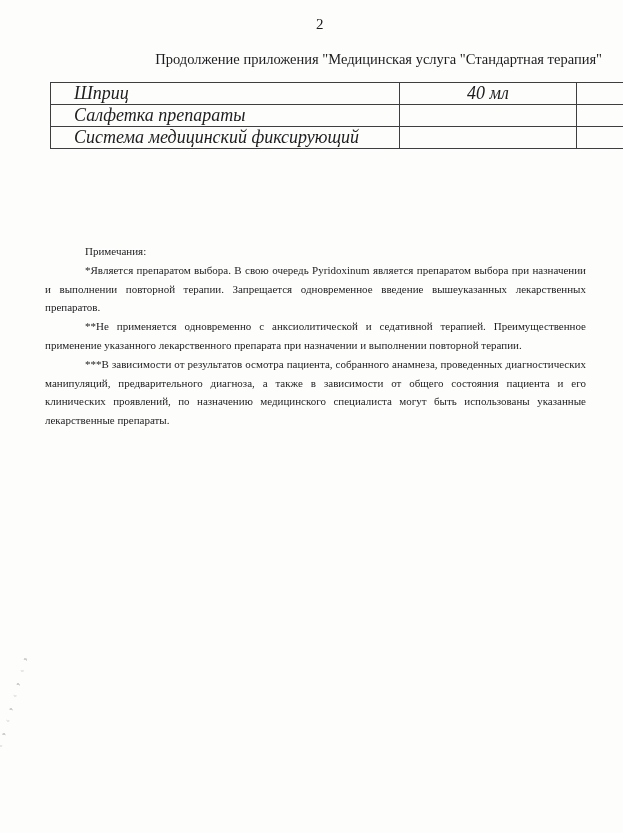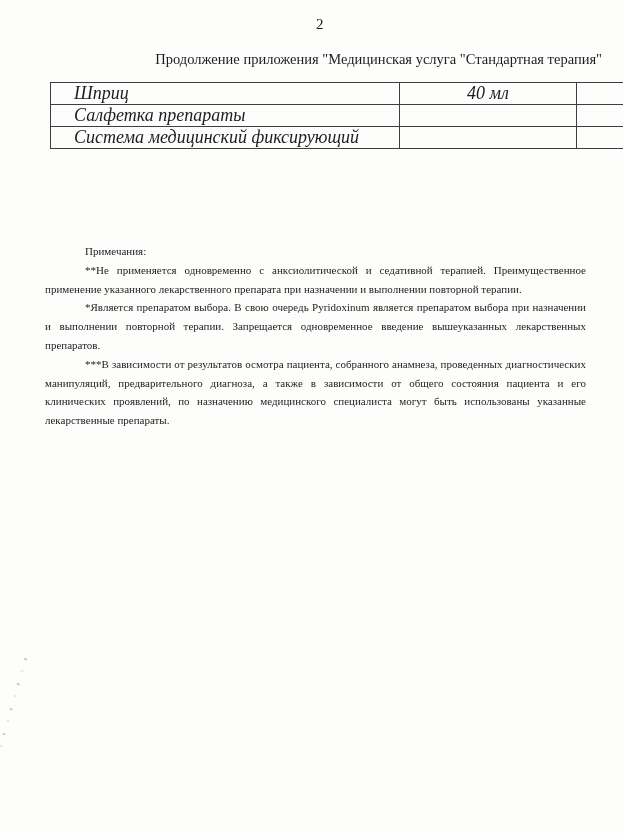--- a/index.html
+++ b/index.html
@@ -71,18 +71,18 @@
     <tr>
       <td class="c-name">Система медицинский фиксирующий</td>
       <td class="c-spec"></td>
       <td class="c-qty">50 см</td>
     </tr>
   </tbody>
 </table>
 
 <div class="notes">
   <p class="notes-heading">Примечания:</p>
+  <p class="note-para">*Является препаратом выбора. В свою очередь Pyridoxinum является препаратом выбора при назначении и выполнении повторной терапии. Запрещается одновременное введение вышеуказанных лекарственных препаратов.</p>
   <p class="note-para">**Не применяется одновременно с анксиолитической и седативной терапией. Преимущественное применение указанного лекарственного препарата при назначении и выполнении повторной терапии.</p>
-  <p class="note-para">*Является препаратом выбора. В свою очередь Pyridoxinum является препаратом выбора при назначении и выполнении повторной терапии. Запрещается одновременное введение вышеуказанных лекарственных препаратов.</p>
   <p class="note-para">***В зависимости от результатов осмотра пациента, собранного анамнеза, проведенных диагностических манипуляций, предварительного диагноза, а также в зависимости от общего состояния пациента и его клинических проявлений, по назначению медицинского специалиста могут быть использованы указанные лекарственные препараты.</p>
 </div>
 
 <div class="scan-artifact"></div>
 
 </body></html>

